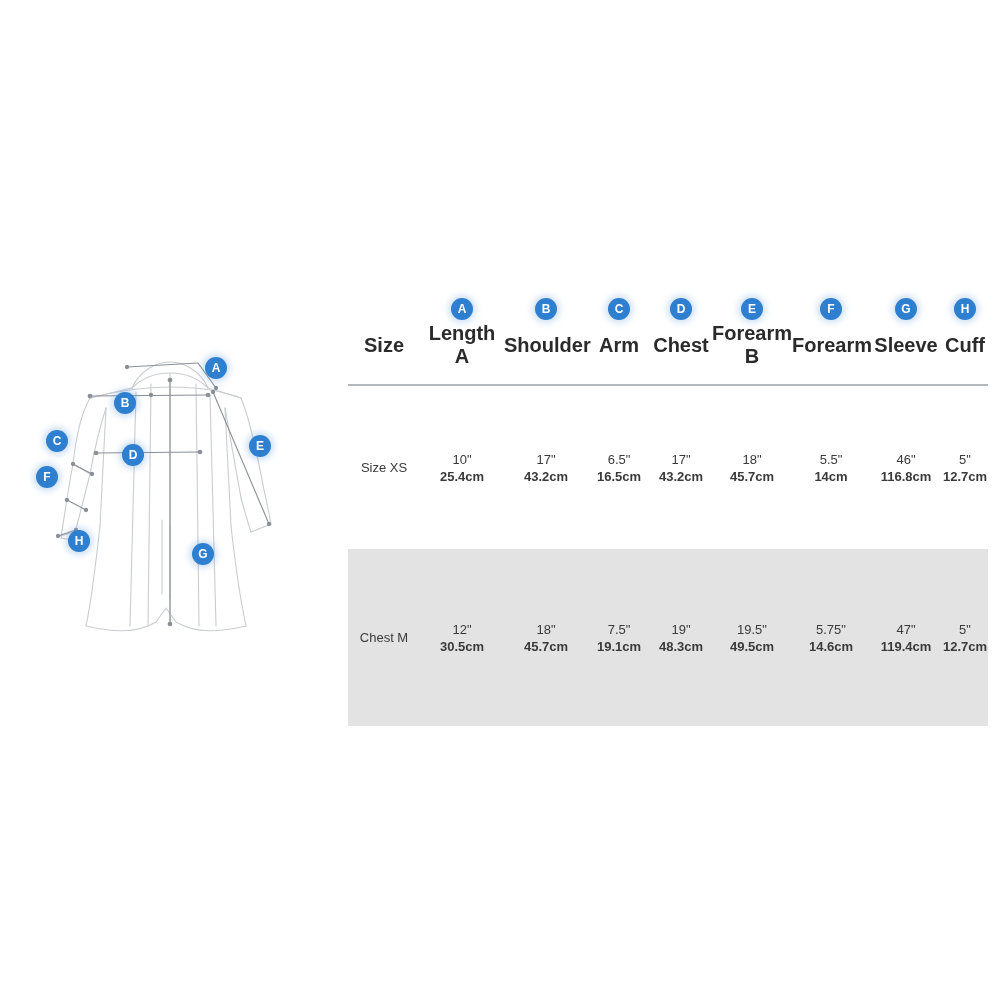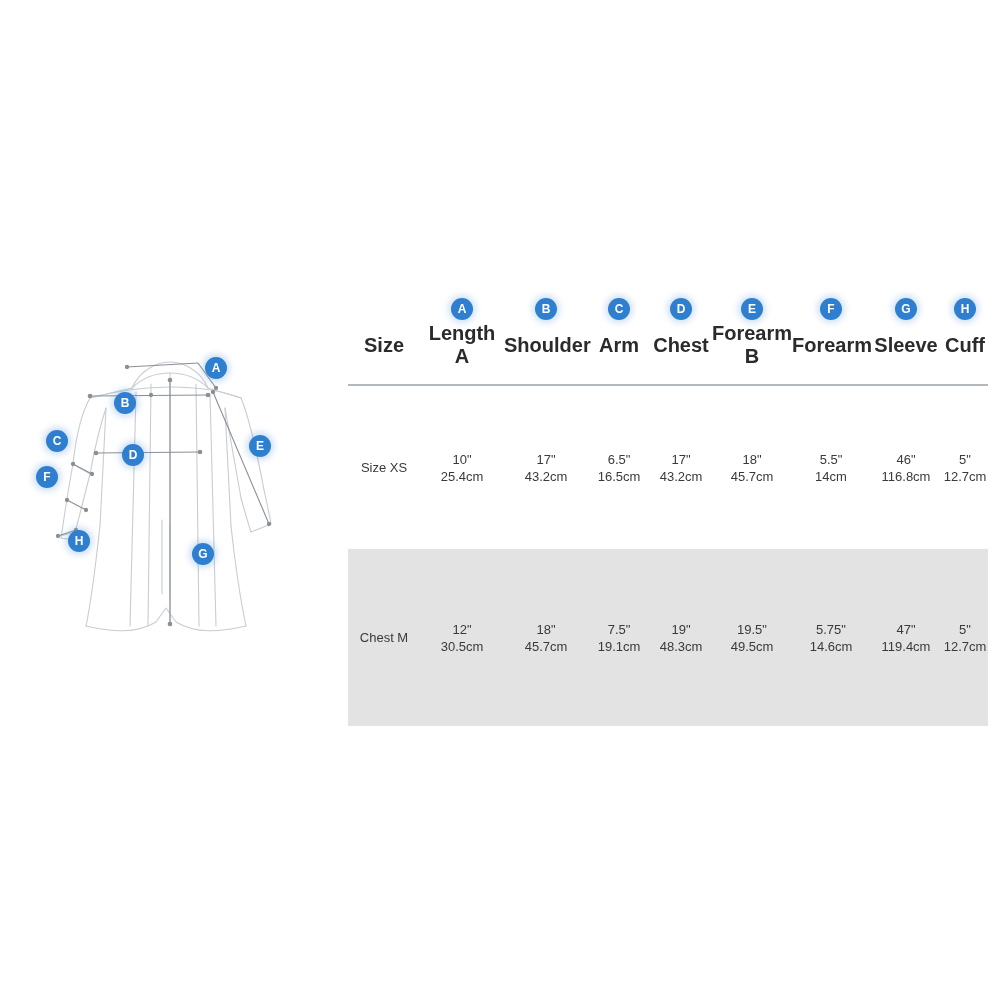--- a/index.html
+++ b/index.html
@@ -100,21 +100,21 @@
   }
   .data-row.xs td { height: 163px; }
   .data-row.m  td { height: 177px; }
   .row-shaded td { background: #e3e3e3; }
   .size-label {
     font-weight: normal;
     font-size: 13.5px;
     color: #2b2b2b;
   }
   .val-in { display: block; }
-  .val-cm { display: block; }
+  .val-cm { display: block; font-weight: bold; }
 
   .col-size    { width: 72px; }
   .col-sleevea { width: 84px; }
   .col-shoulder{ width: 84px; }
   .col-arm     { width: 62px; }
   .col-chest   { width: 62px; }
   .col-sleeveb { width: 80px; }
   .col-forearm { width: 78px; }
   .col-length  { width: 72px; }
   .col-cuff    { width: 46px; }

